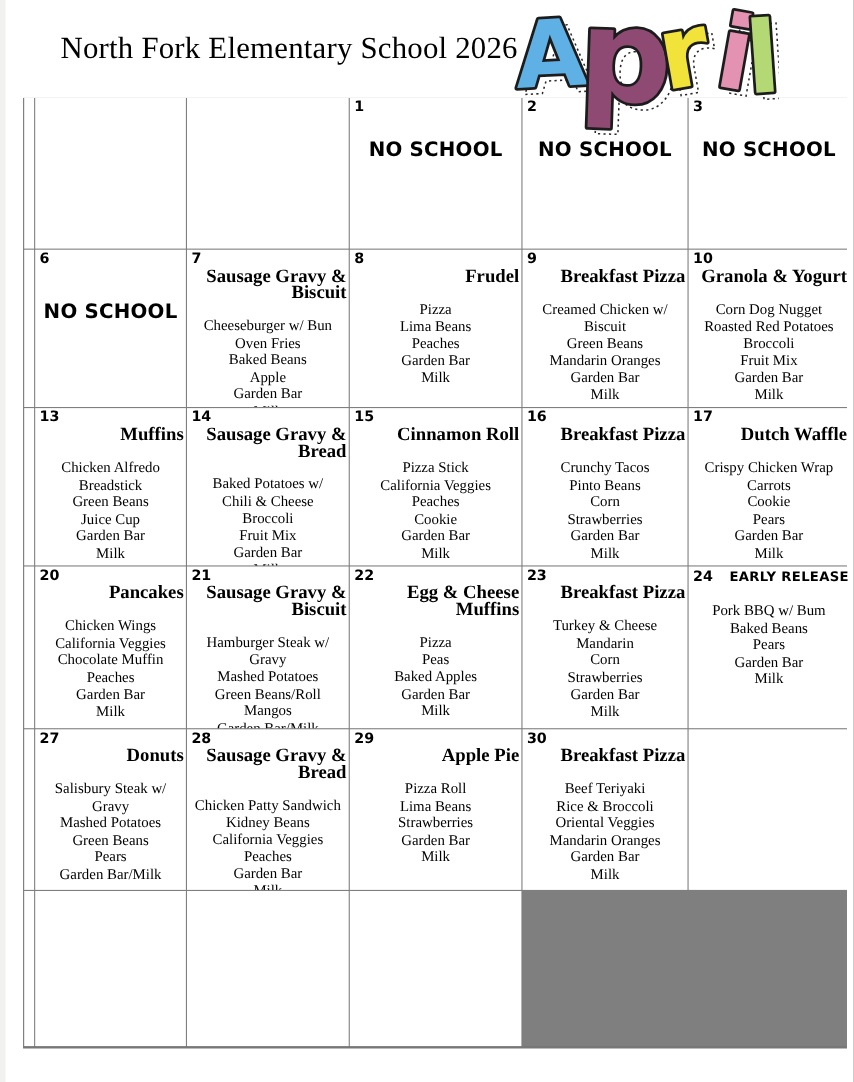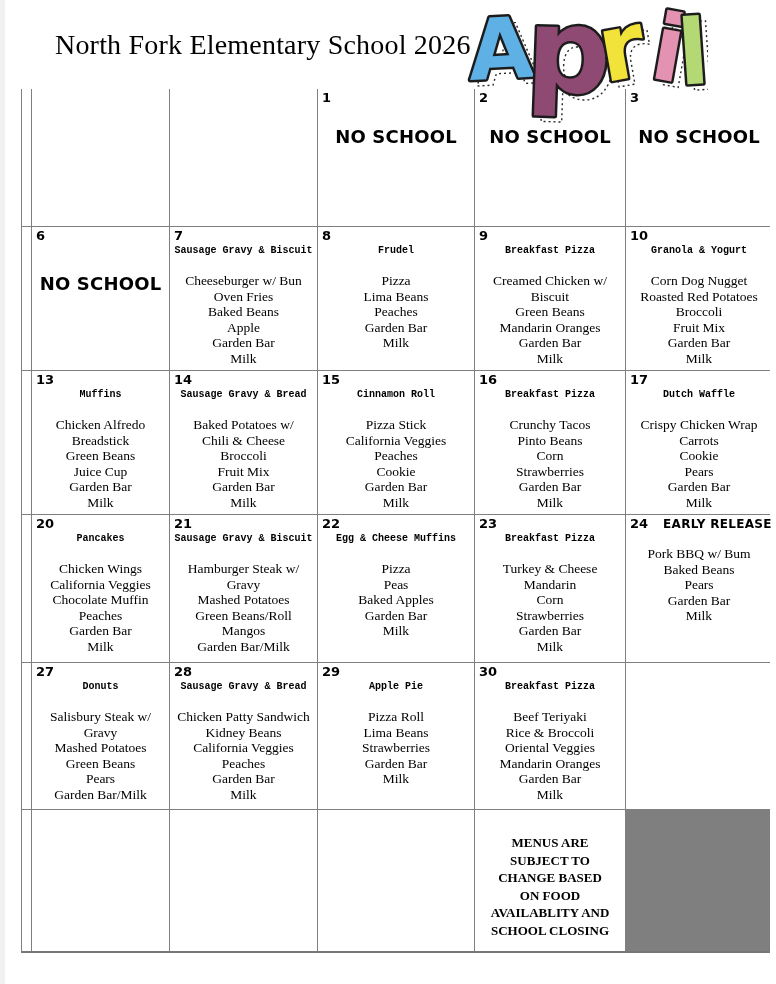--- a/index.html
+++ b/index.html
@@ -17,21 +17,21 @@
   .grid{
     display:grid;
     grid-template-columns:9px 137px 147px 156px 150px 146px;
     grid-template-rows:137px 143px 143px 147px 146px 141px;
     gap:1px;background:#7f7f7f;
     border-left:1px solid #7f7f7f;border-right:1px solid #7f7f7f;border-bottom:2px solid #777;
   }
   .cell{background:#fff;overflow:hidden;}
   .date-row{padding:2px 3px 0 4px;font-family:"DejaVu Sans",sans-serif;font-weight:bold;font-size:13px;line-height:14px;white-space:nowrap;}
   .badge{font-family:"DejaVu Sans",sans-serif;font-weight:bold;font-size:12px;letter-spacing:.3px;margin-left:15px;}
-  .title{text-align:center;font-weight:bold;font-size:10px;line-height:15px;padding:0 2px;font-family:Liberation Mono, monospace;}
+  .title{text-align:right;font-weight:bold;font-size:17px;line-height:15px;padding:0 2px;}
   .items{margin-top:15px;text-align:center;font-size:13.5px;line-height:15.5px;}
   .menu-line{white-space:nowrap;}
   .no-school{margin-top:24px;text-align:center;font-family:"DejaVu Sans",sans-serif;font-weight:bold;font-size:18px;line-height:15px;letter-spacing:.2px;}
   .ns-late{margin-top:33px;}
   .note{margin-top:24px;text-align:center;font-weight:bold;font-size:13px;line-height:17.5px;padding:0 10px;}
   .note .menu-line{white-space:normal;}
   .note-fri{margin-top:42px;}
 </style>
 </head>
 <body>
@@ -300,25 +300,15 @@
           <div class="menu-line">Garden Bar</div>
           <div class="menu-line">Milk</div>
         </div>
     </div>
     <div class="cell"></div>
 
     <div class="cell"></div>
     <div class="cell"></div>
     <div class="cell"></div>
     <div class="cell"></div>
-    <div class="cell">
-      <div class="note">
-          <div class="menu-line">MENUS ARE</div>
-          <div class="menu-line">SUBJECT TO</div>
-          <div class="menu-line">CHANGE BASED</div>
-          <div class="menu-line">ON FOOD</div>
-          <div class="menu-line">AVAILABLITY AND</div>
-          <div class="menu-line">SCHOOL CLOSING</div>
-        </div>
-    </div>
 
   </div>
 </div>
 
 </body></html>

